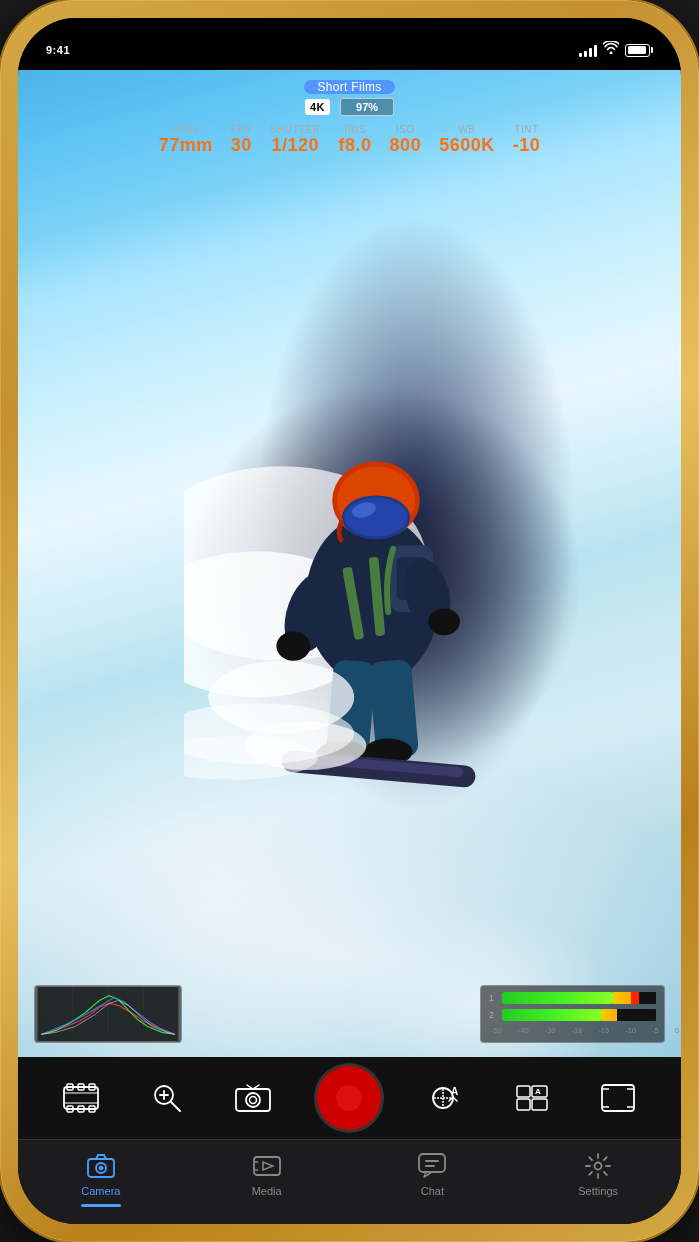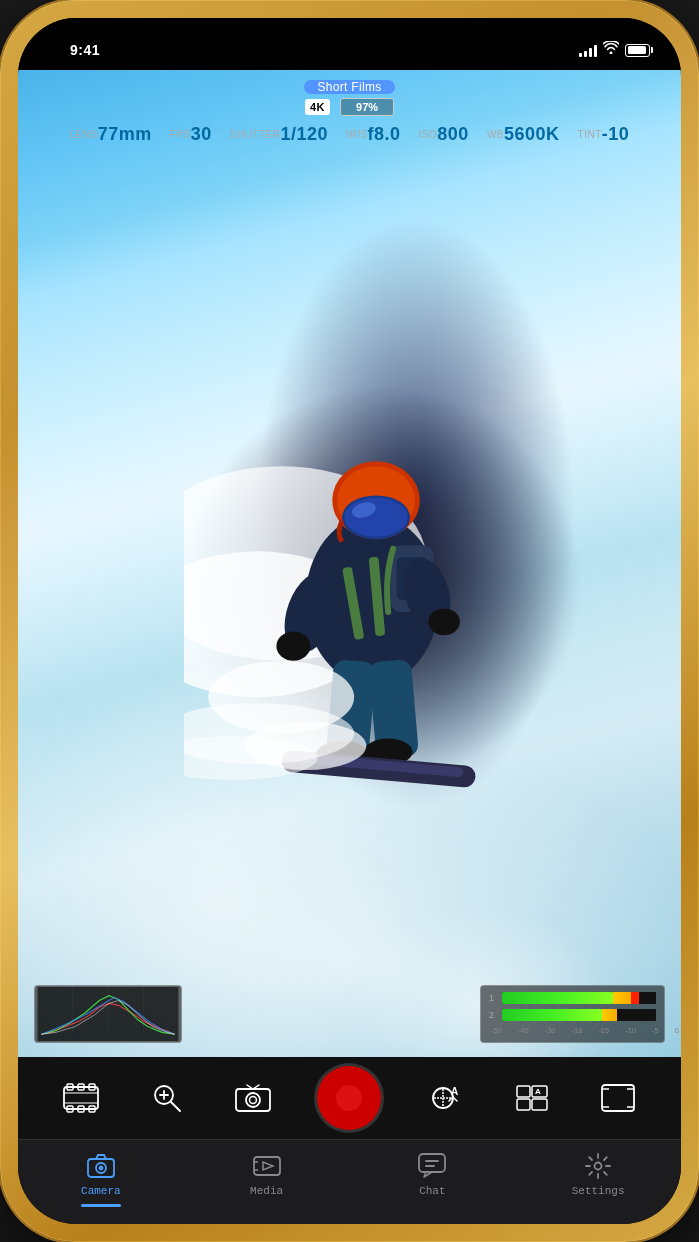--- a/index.html
+++ b/index.html
@@ -68,24 +68,23 @@
       align-items: center;
       justify-content: space-between;
       padding: 12px 28px 0;
       flex-shrink: 0;
       position: relative;
       z-index: 10;
     }
 
     .status-time {
       color: #fff;
-      font-size: 14px;
+      font-size: 11px;
       font-weight: 600;
       letter-spacing: 0.5px;
-      margin-left: 24px;
     }
 
     .status-icons {
       display: flex;
       align-items: center;
       gap: 6px;
     }
 
     .signal-bars {
       display: flex;
@@ -267,34 +266,34 @@
 
     .camera-params {
       display: flex;
       gap: 18px;
       padding: 0 20px;
       margin-top: 4px;
     }
 
     .param-group {
       display: flex;
-      flex-direction: row;
+      flex-direction: column;
       align-items: center;
     }
 
     .param-label {
       color: #aaa;
       font-size: 10px;
       font-weight: 500;
       letter-spacing: 0.5px;
       text-transform: uppercase;
     }
 
     .param-value {
-      color: #0369a1;
+      color: #f97316;
       font-size: 18px;
       font-weight: 600;
       letter-spacing: 0.5px;
     }
 
     .hud-spacer { flex: 1; }
 
     .hud-bottom {
       padding: 0 16px 14px;
       display: flex;
@@ -450,21 +449,20 @@
       width: 28px;
       height: 28px;
       display: flex;
       align-items: center;
       justify-content: center;
     }
 
     .tab-label {
       font-size: 11px;
       font-weight: 500;
-      font-family: Liberation Mono, monospace;
     }
 
     .tab-item.active .tab-label { color: #4a9eff; }
     .tab-item.inactive .tab-label { color: #888; }
     .tab-item.active .tab-icon svg path,
     .tab-item.active .tab-icon svg rect,
     .tab-item.active .tab-icon svg circle { stroke: #4a9eff; }
     .tab-item.inactive .tab-icon svg path,
     .tab-item.inactive .tab-icon svg rect,
     .tab-item.inactive .tab-icon svg circle { stroke: #888; }

